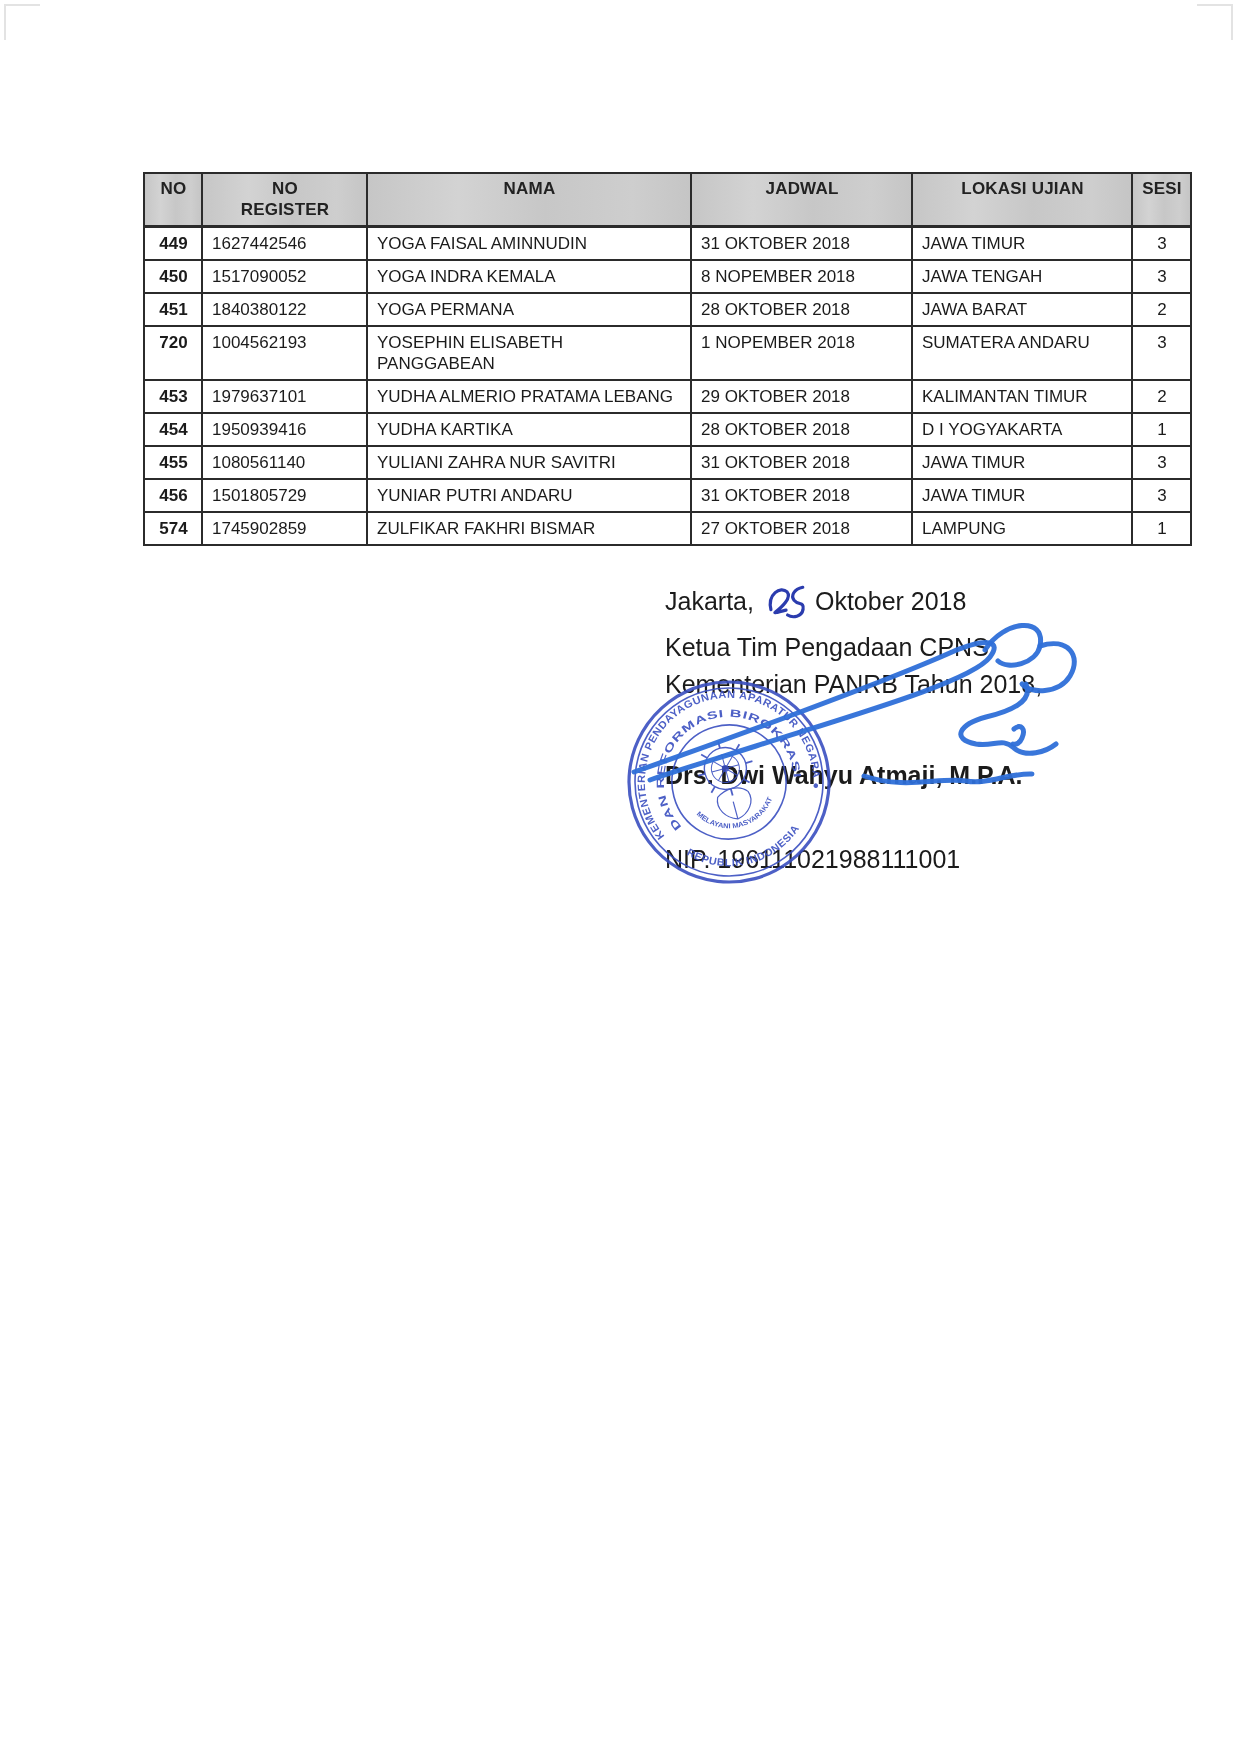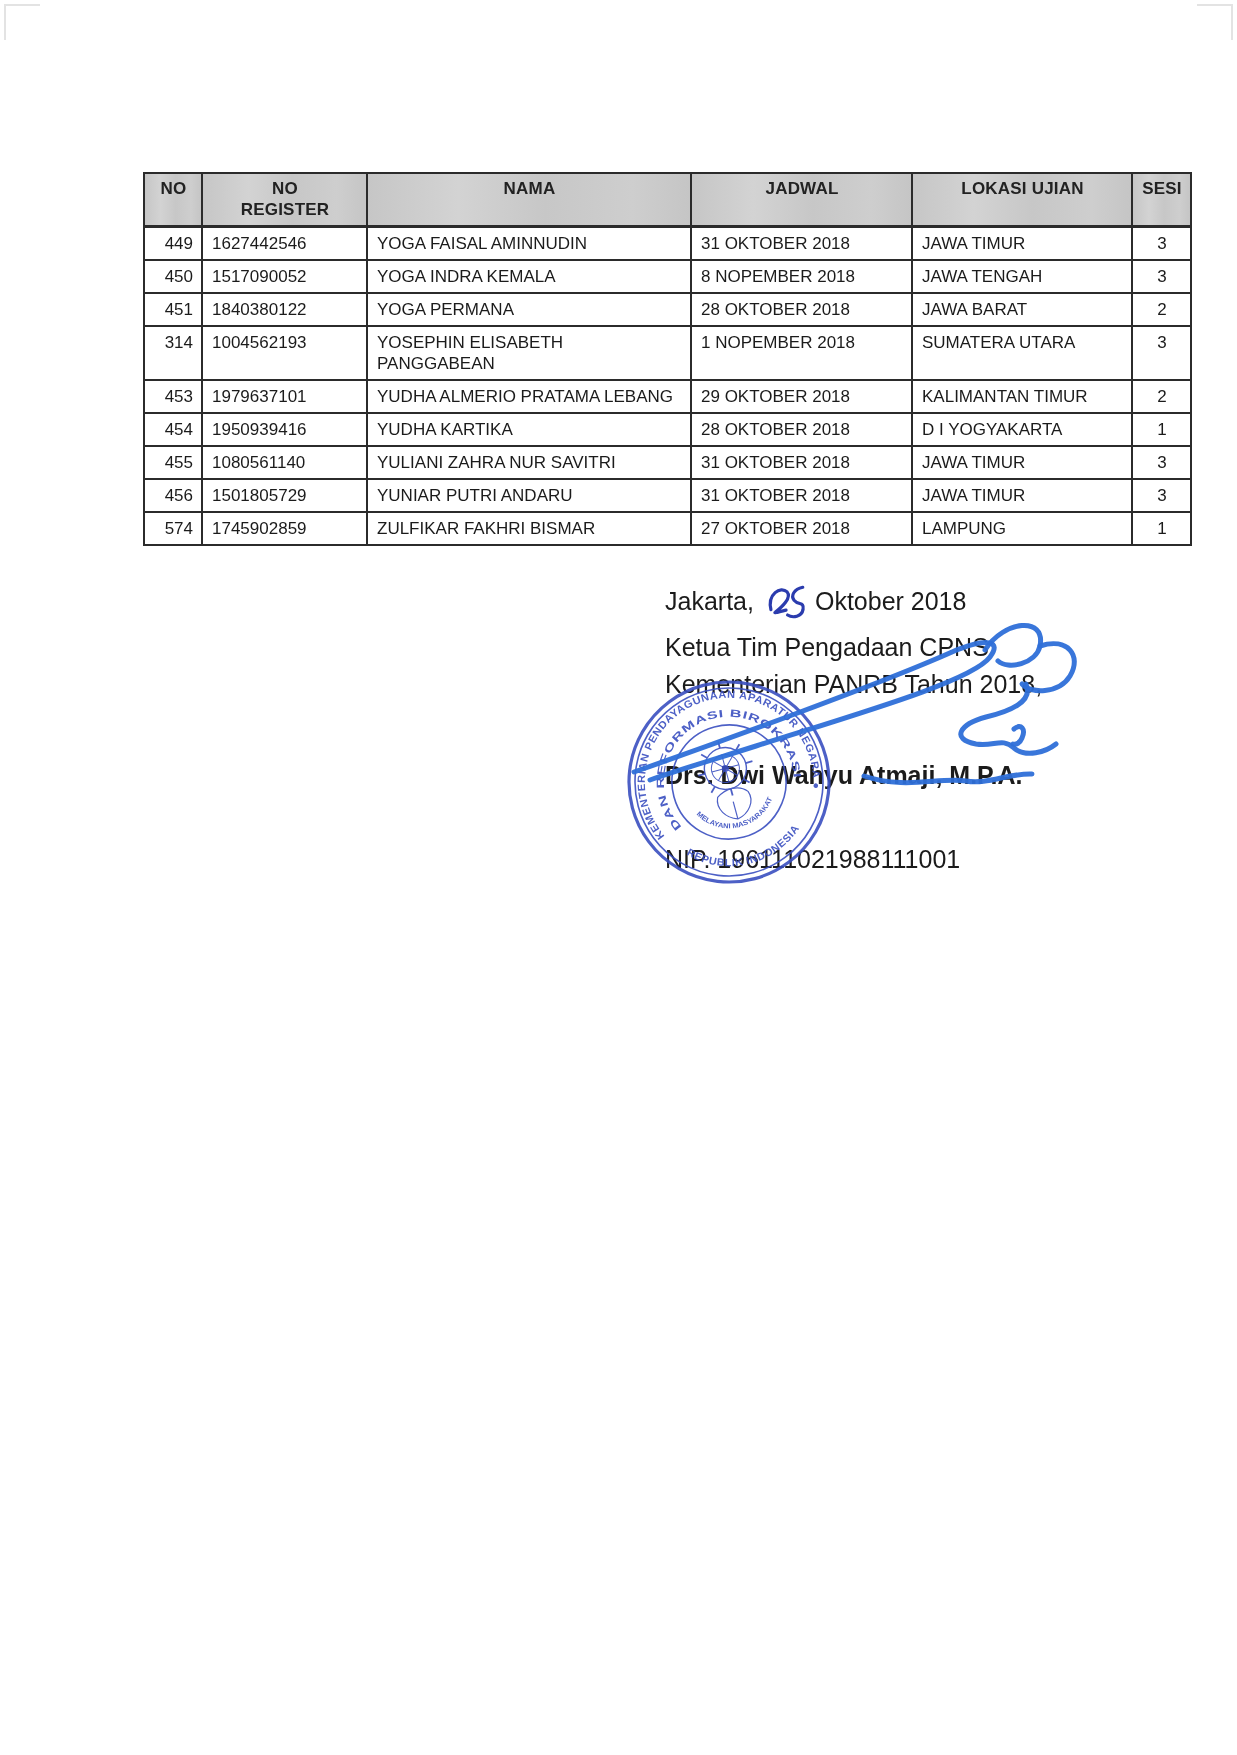--- a/index.html
+++ b/index.html
@@ -24,21 +24,21 @@
     vertical-align:top;box-sizing:border-box;
     padding:5px 8px 5px 9px;
     overflow:hidden;
   }
   table.schedule thead th{
     background:linear-gradient(90deg,#c6c6c6,#d3d3d3 28%,#c7c7c7 55%,#cecece 82%,#c5c5c5);
     font-weight:bold;text-align:center;white-space:pre-line;
     height:47px;padding-top:4px;border-bottom-width:3px;color:#222;
     letter-spacing:.2px;
   }
-  td.c-no{text-align:right;padding-left:2px;padding-right:2px;}
+  td.c-no{text-align:center;padding-left:2px;padding-right:2px;font-weight:bold;}
   td.c-sesi{text-align:center;padding-left:2px;padding-right:2px;}
   td.c-lokasi{padding-right:26px;}
 
   
   .sig-line{position:absolute;left:665px;font-size:25px;line-height:27px;white-space:nowrap;}
   .sig-line.bold{font-weight:bold;}
   .hand-day{display:inline-block;width:46px;height:40px;vertical-align:-10px;margin:0 5px 0 10px;}
   .hand-day path{fill:none;stroke:var(--handwriting-blue,#2b3cae);stroke-width:3.2;stroke-linecap:round;stroke-linejoin:round;}
 
   
@@ -98,25 +98,25 @@
     </tr>
         <tr>
       <td class="c-no">451</td>
       <td class="c-reg">1840380122</td>
       <td class="c-nama">YOGA PERMANA</td>
       <td class="c-jadwal">28 OKTOBER 2018</td>
       <td class="c-lokasi">JAWA BARAT</td>
       <td class="c-sesi">2</td>
     </tr>
         <tr>
-      <td class="c-no">314</td>
+      <td class="c-no">720</td>
       <td class="c-reg">1004562193</td>
       <td class="c-nama">YOSEPHIN ELISABETH PANGGABEAN</td>
       <td class="c-jadwal">1 NOPEMBER 2018</td>
-      <td class="c-lokasi">SUMATERA UTARA</td>
+      <td class="c-lokasi">SUMATERA ANDARU</td>
       <td class="c-sesi">3</td>
     </tr>
         <tr>
       <td class="c-no">453</td>
       <td class="c-reg">1979637101</td>
       <td class="c-nama">YUDHA ALMERIO PRATAMA LEBANG</td>
       <td class="c-jadwal">29 OKTOBER 2018</td>
       <td class="c-lokasi">KALIMANTAN TIMUR</td>
       <td class="c-sesi">2</td>
     </tr>

